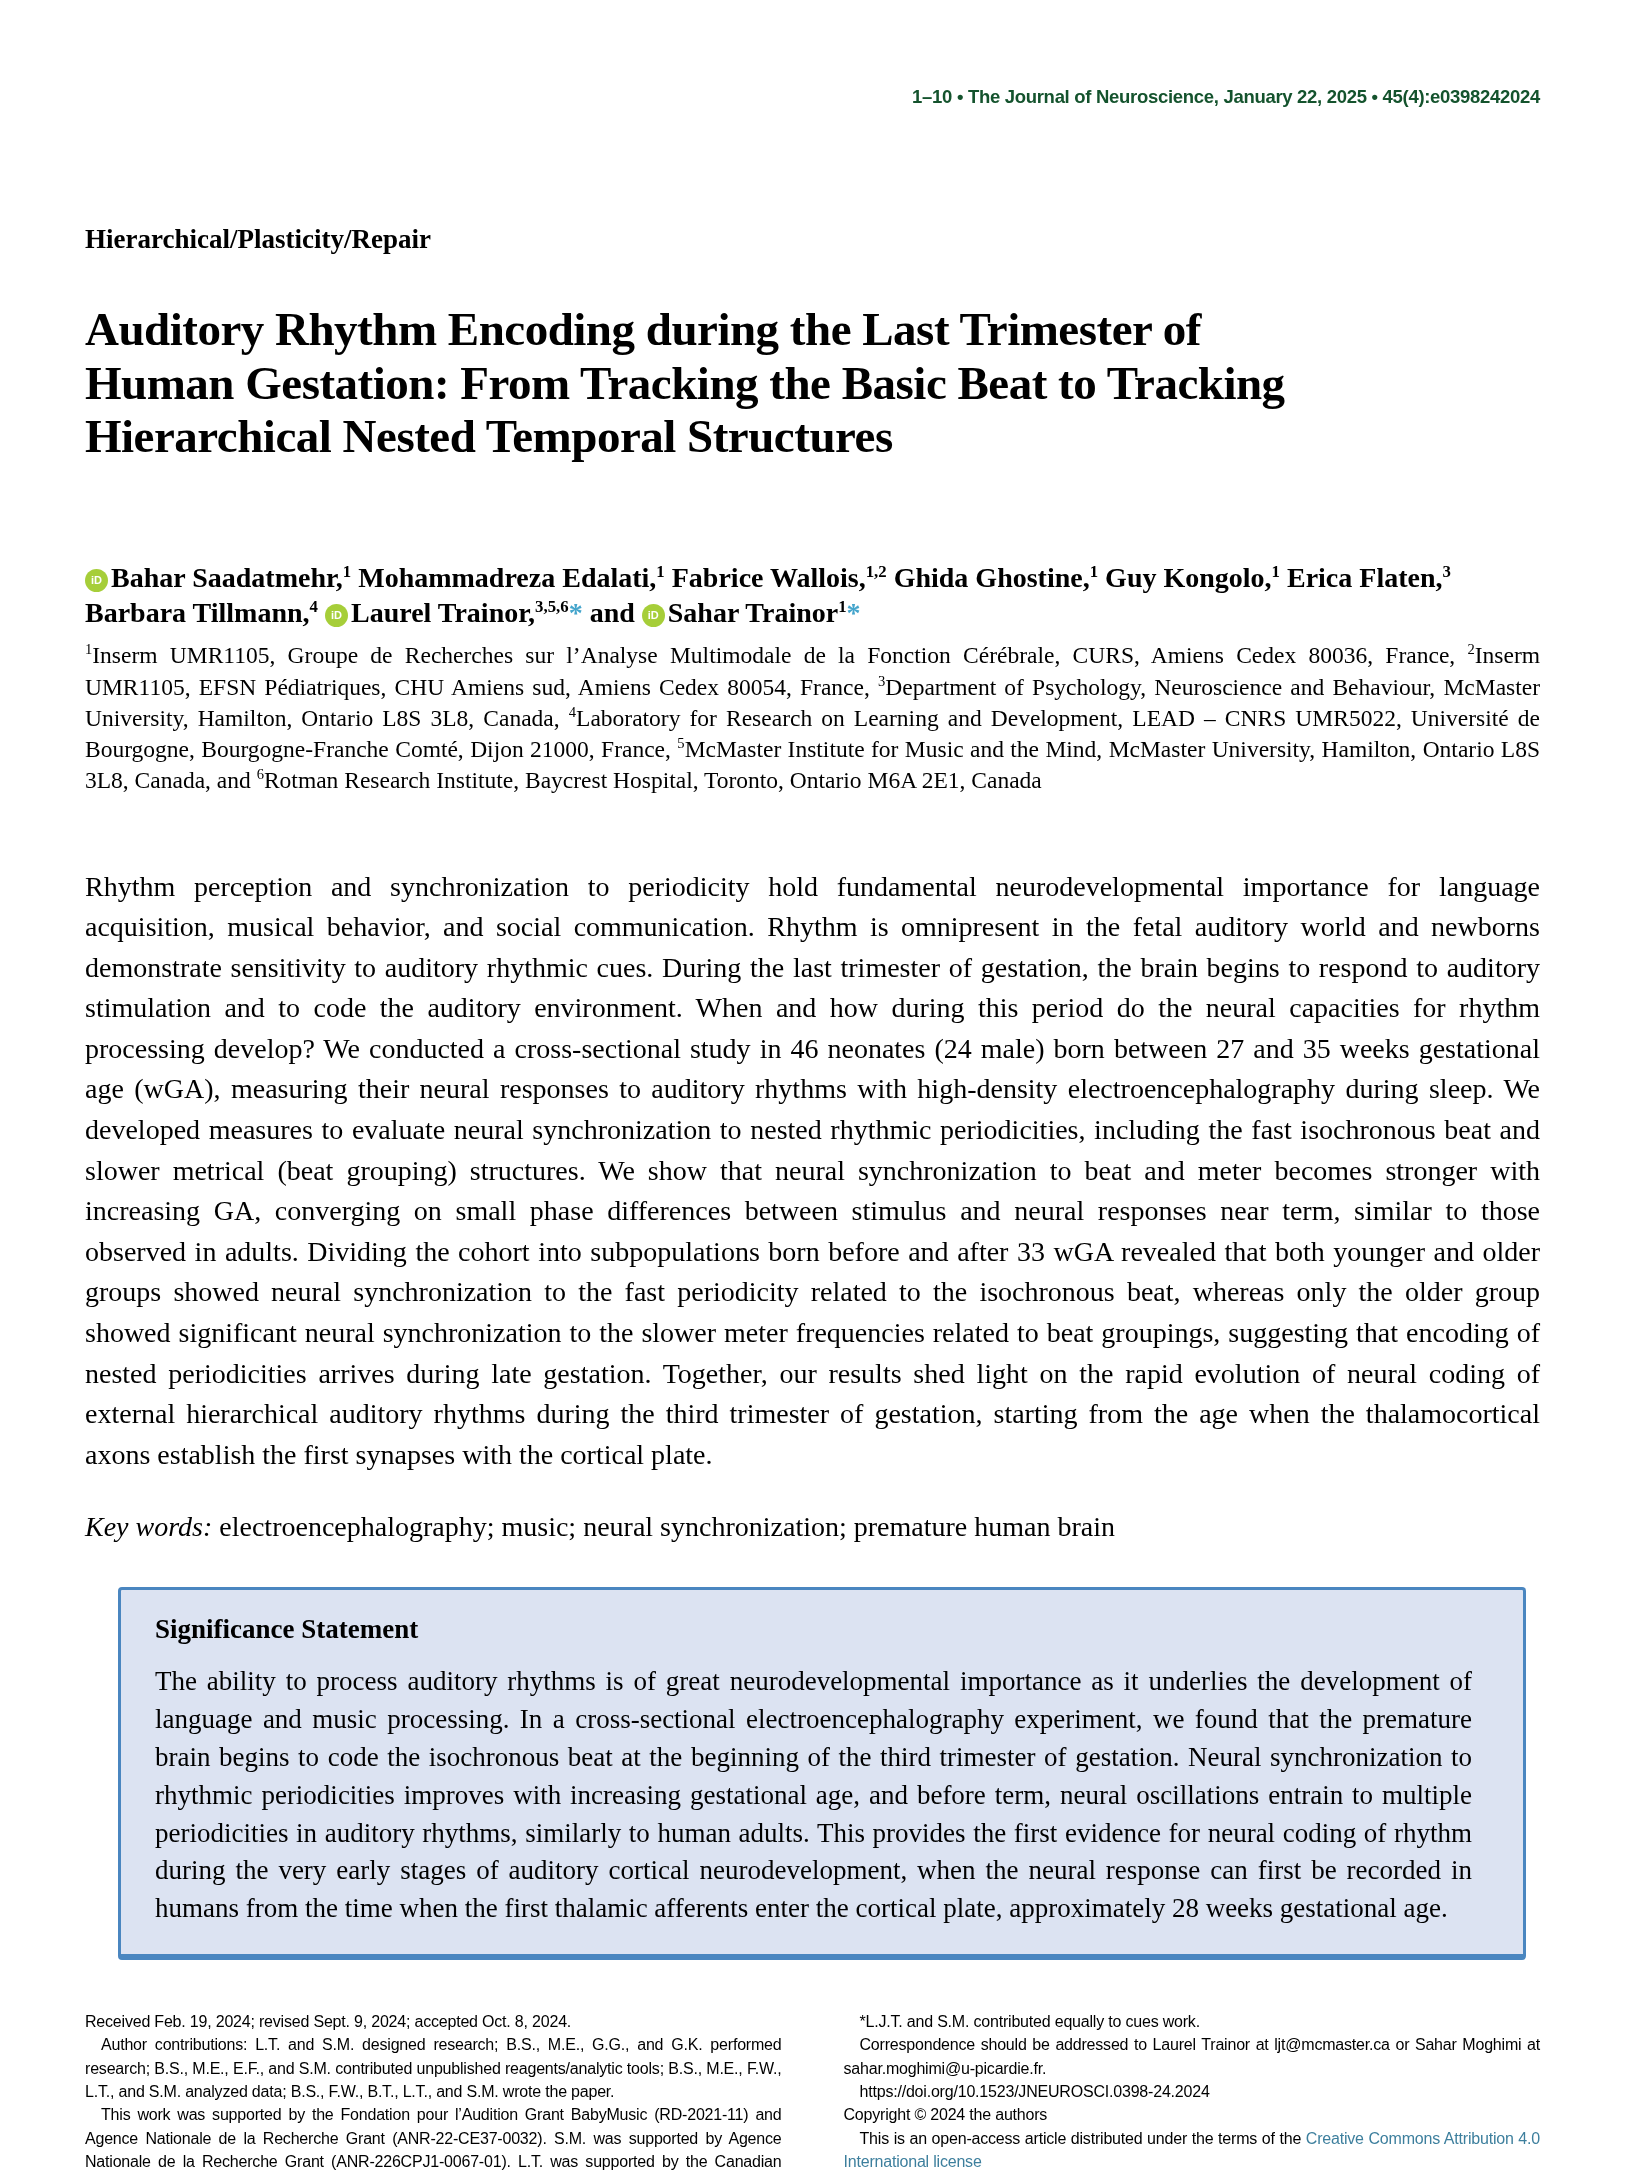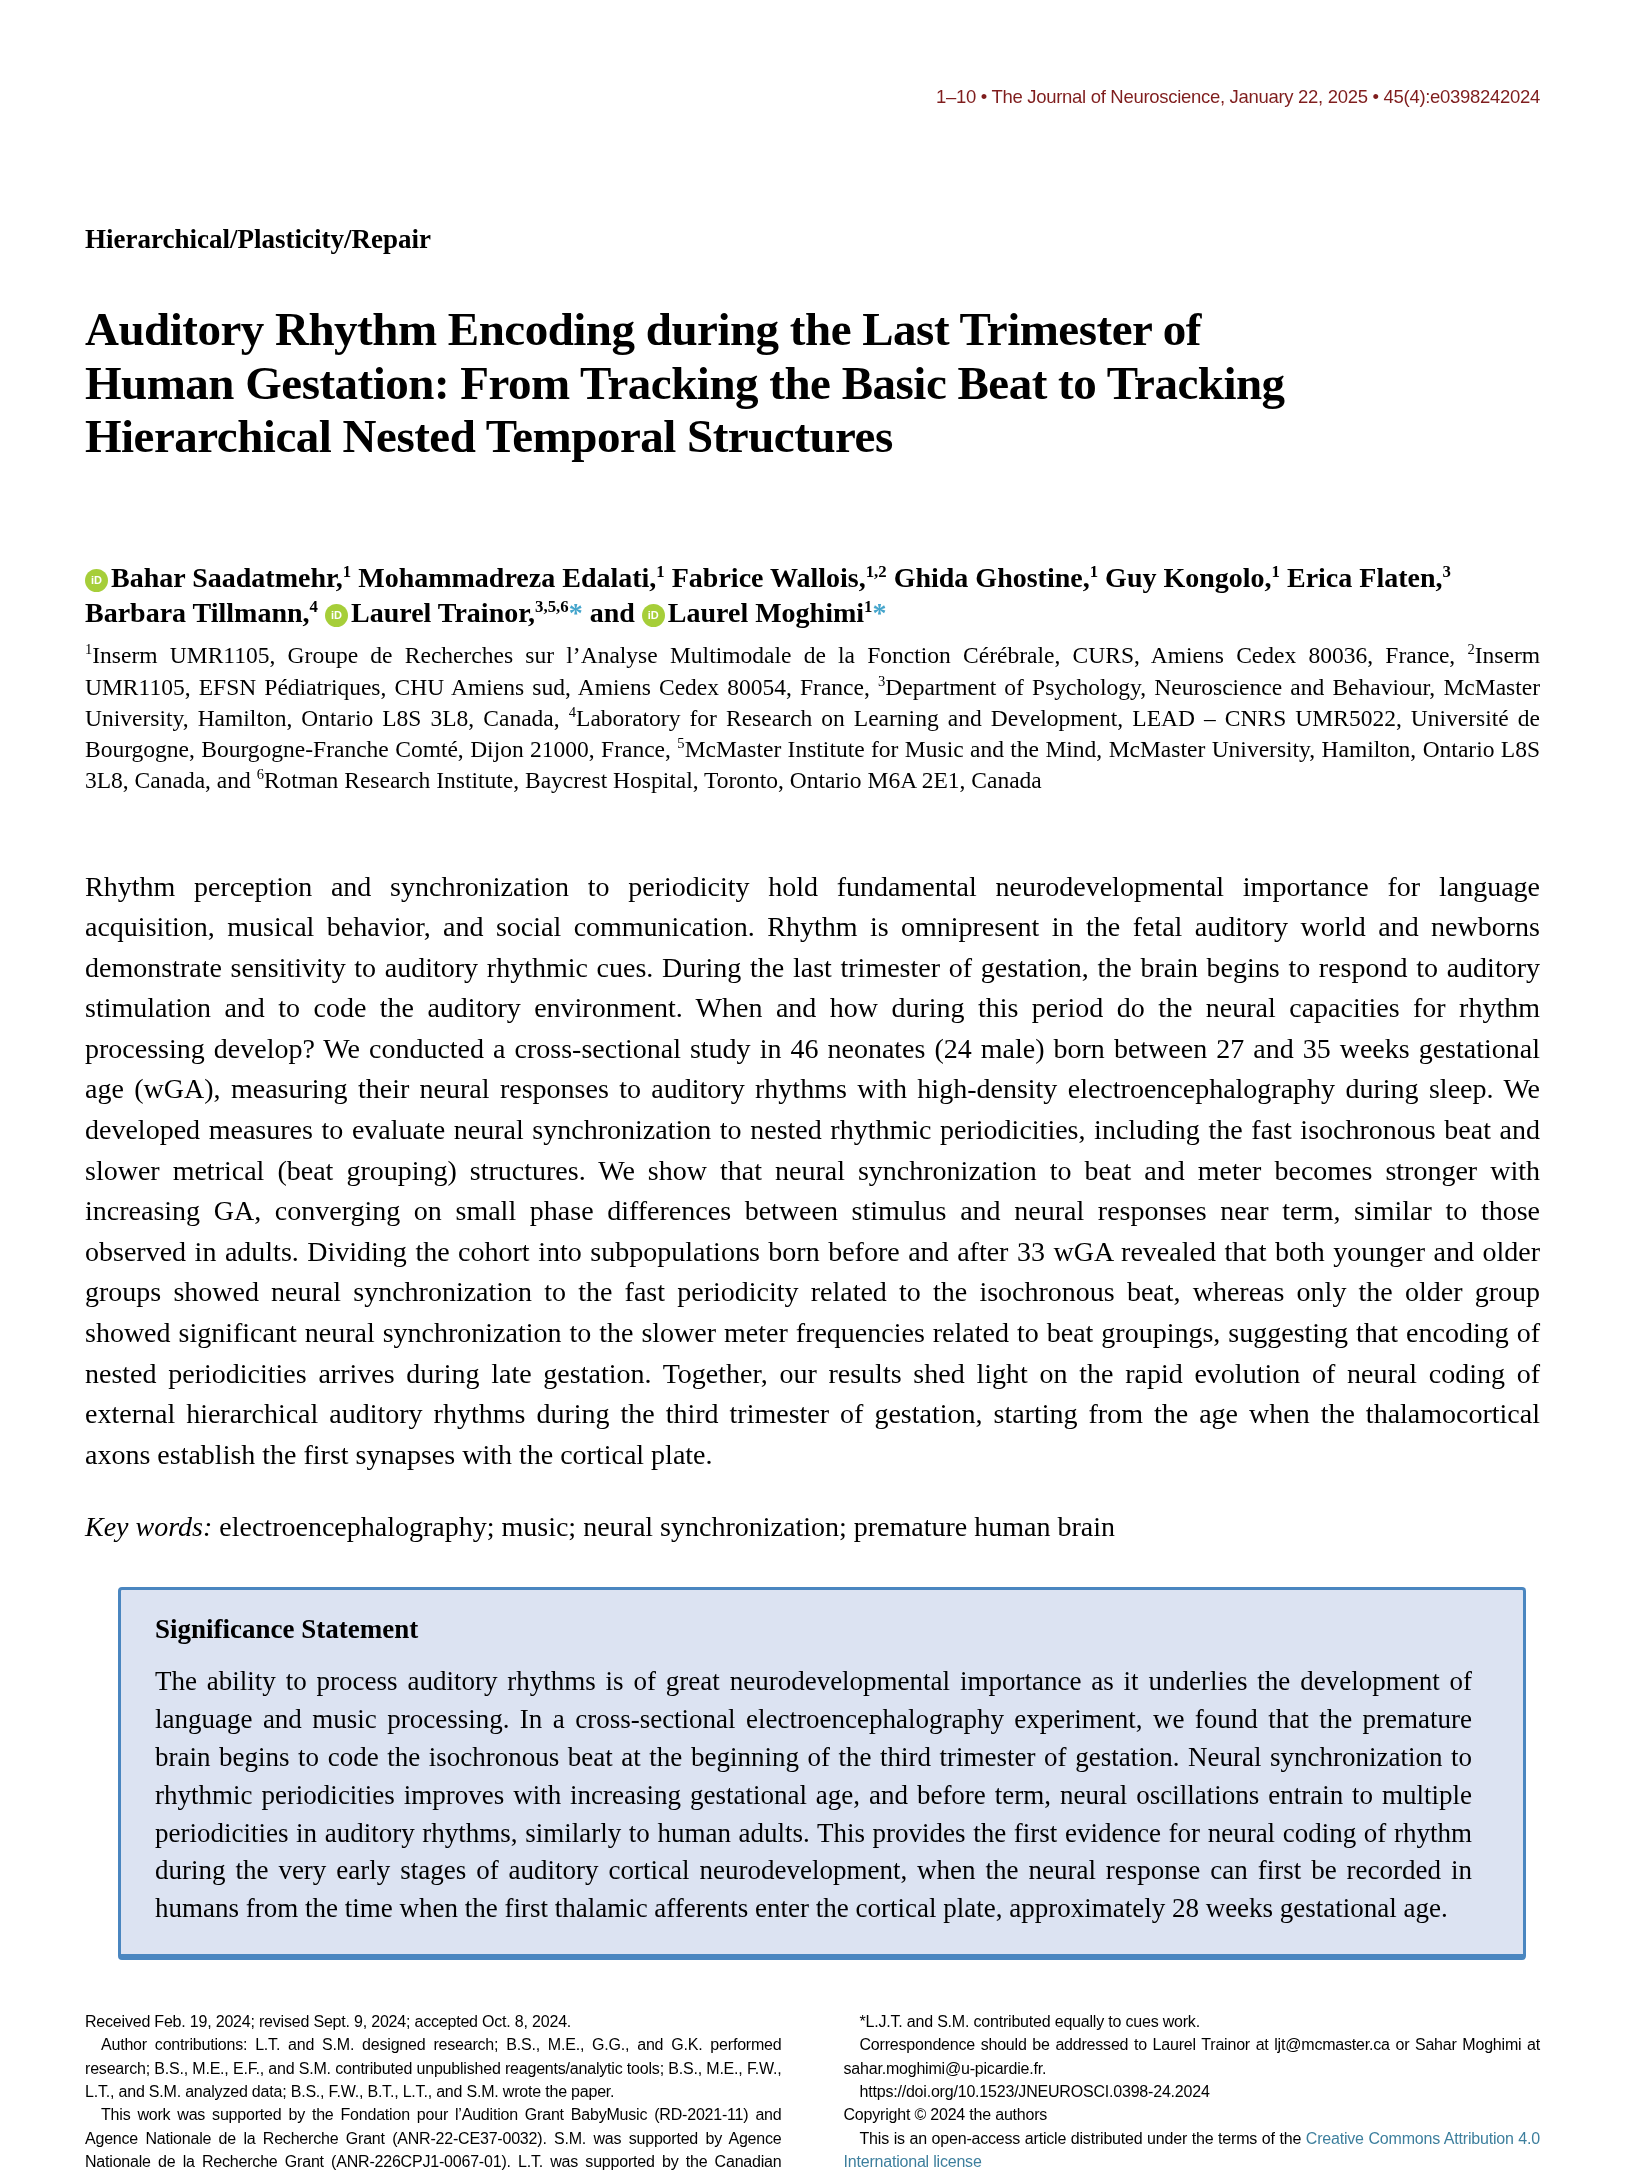--- a/index.html
+++ b/index.html
@@ -12,23 +12,23 @@
     overflow: hidden;
     position: relative;
   }
   .page { padding: 0 85px; }
 
   .header-line {
     padding-top: 86px;
     text-align: right;
     font-family: "Liberation Sans", sans-serif;
     font-size: 18.5px;
-    font-weight: normal;
+    font-weight: bold;
     letter-spacing: -0.3px;
-    color: #7f1d1d;
+    color: #14532d;
   }
 
   .section-label {
     margin-top: 116px;
     font-size: 27px;
     font-weight: bold;
   }
 
   .title {
     margin: 48px 0 0 0;
@@ -121,21 +121,21 @@
   <div class="section-label">Hierarchical/Plasticity/Repair</div>
 
   <h1 class="title">
     <div>Auditory Rhythm Encoding during the Last Trimester of</div>
     <div>Human Gestation: From Tracking the Basic Beat to Tracking</div>
     <div>Hierarchical Nested Temporal Structures</div>
   </h1>
 
   <div class="authors">
     <div><span class="orcid">iD</span><span>Bahar Saadatmehr,</span><sup>1</sup><span> Mohammadreza Edalati,</span><sup>1</sup><span> Fabrice Wallois,</span><sup>1,2</sup><span> Ghida Ghostine,</span><sup>1</sup><span> Guy Kongolo,</span><sup>1</sup><span> Erica Flaten,</span><sup>3</sup></div>
-    <div><span>Barbara Tillmann,</span><sup>4</sup><span> </span><span class="orcid">iD</span><span>Laurel Trainor,</span><sup>3,5,6</sup><span class="ast">*</span><span> and </span><span class="orcid">iD</span><span>Laurel Moghimi</span><sup>1</sup><span class="ast">*</span></div>
+    <div><span>Barbara Tillmann,</span><sup>4</sup><span> </span><span class="orcid">iD</span><span>Laurel Trainor,</span><sup>3,5,6</sup><span class="ast">*</span><span> and </span><span class="orcid">iD</span><span>Sahar Trainor</span><sup>1</sup><span class="ast">*</span></div>
   </div>
 
   <div class="affiliations"><sup>1</sup><span>Inserm UMR1105, Groupe de Recherches sur l’Analyse Multimodale de la Fonction Cérébrale, CURS, Amiens Cedex 80036, France, </span><sup>2</sup><span>Inserm UMR1105, EFSN Pédiatriques, CHU Amiens sud, Amiens Cedex 80054, France, </span><sup>3</sup><span>Department of Psychology, Neuroscience and Behaviour, McMaster University, Hamilton, Ontario L8S 3L8, Canada, </span><sup>4</sup><span>Laboratory for Research on Learning and Development, LEAD – CNRS UMR5022, Université de Bourgogne, Bourgogne-Franche Comté, Dijon 21000, France, </span><sup>5</sup><span>McMaster Institute for Music and the Mind, McMaster University, Hamilton, Ontario L8S 3L8, Canada, and </span><sup>6</sup><span>Rotman Research Institute, Baycrest Hospital, Toronto, Ontario M6A 2E1, Canada</span></div>
 
   <p class="abstract">Rhythm perception and synchronization to periodicity hold fundamental neurodevelopmental importance for language acquisition, musical behavior, and social communication. Rhythm is omnipresent in the fetal auditory world and newborns demonstrate sensitivity to auditory rhythmic cues. During the last trimester of gestation, the brain begins to respond to auditory stimulation and to code the auditory environment. When and how during this period do the neural capacities for rhythm processing develop? We conducted a cross-sectional study in 46 neonates (24 male) born between 27 and 35 weeks gestational age (wGA), measuring their neural responses to auditory rhythms with high-density electroencephalography during sleep. We developed measures to evaluate neural synchronization to nested rhythmic periodicities, including the fast isochronous beat and slower metrical (beat grouping) structures. We show that neural synchronization to beat and meter becomes stronger with increasing GA, converging on small phase differences between stimulus and neural responses near term, similar to those observed in adults. Dividing the cohort into subpopulations born before and after 33 wGA revealed that both younger and older groups showed neural synchronization to the fast periodicity related to the isochronous beat, whereas only the older group showed significant neural synchronization to the slower meter frequencies related to beat groupings, suggesting that encoding of nested periodicities arrives during late gestation. Together, our results shed light on the rapid evolution of neural coding of external hierarchical auditory rhythms during the third trimester of gestation, starting from the age when the thalamocortical axons establish the first synapses with the cortical plate.</p>
 
   <p class="keywords"><span class="kw-label">Key words:</span><span> electroencephalography; music; neural synchronization; premature human brain</span></p>
 
   <div class="sig-box">
     <div class="sig-heading">Significance Statement</div>

